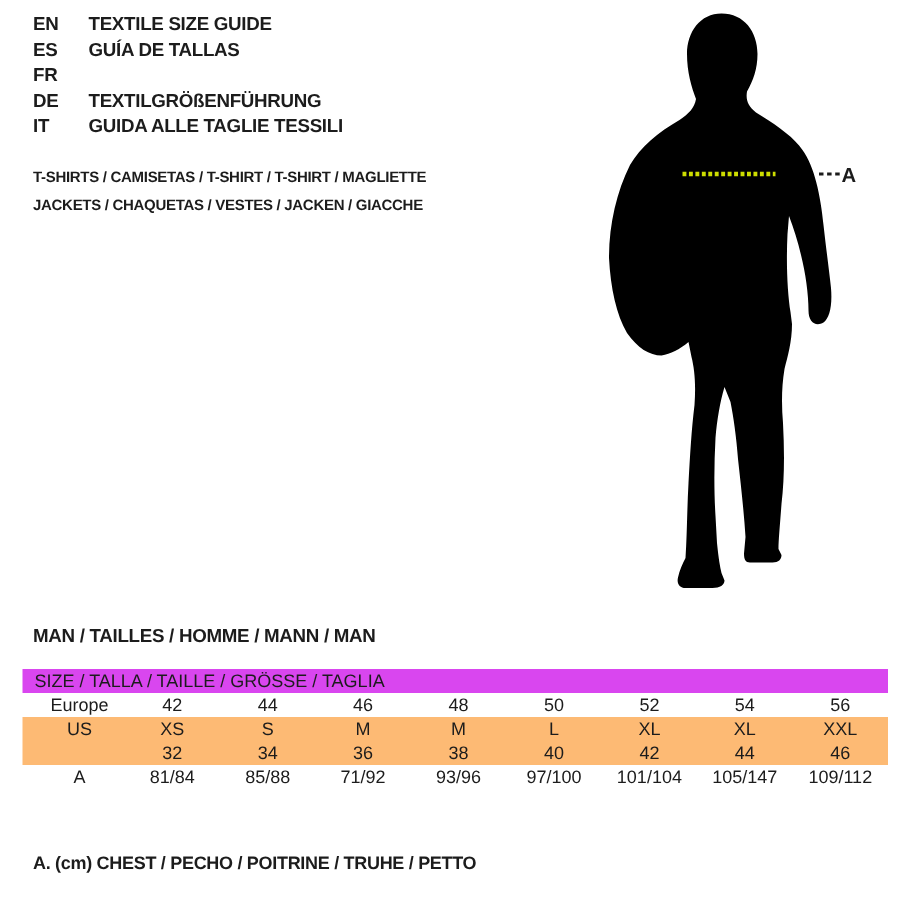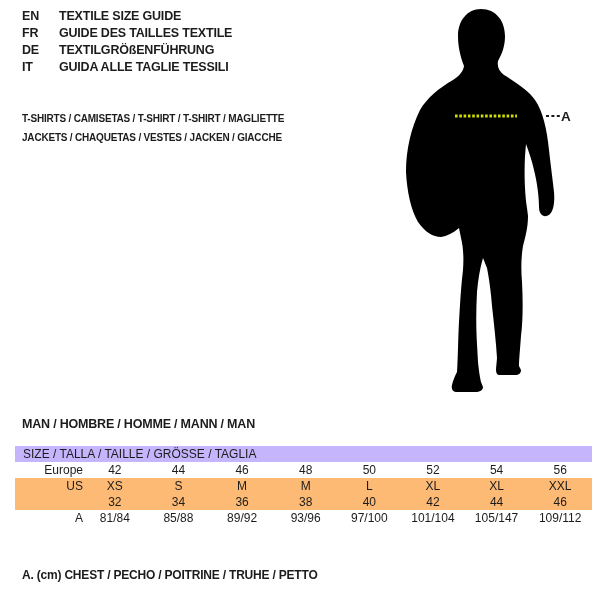--- a/index.html
+++ b/index.html
@@ -13,41 +13,44 @@
   .lang-code{width:37px;flex:0 0 37px;}
   
   .categories{position:absolute;left:22px;top:109px;font-weight:700;font-size:10px;line-height:19px;letter-spacing:-0.2px;}
   
   .figure-svg{position:absolute;left:403px;top:6px;width:160px;height:390px;}
   .measure-label{position:absolute;left:561px;top:109px;font-weight:700;font-size:13.5px;}
   
   .section-title{position:absolute;left:22px;top:417px;font-weight:700;font-size:12.5px;letter-spacing:-0.2px;}
   
   .size-table{position:absolute;left:15px;top:446px;width:577px;font-size:12px;}
-  .st-header{background:#c4b5fd;height:16px;line-height:16px;padding-left:8px;}
+  .st-header{background:#d946ef;height:16px;line-height:16px;padding-left:8px;}
   .st-row{display:flex;height:16px;line-height:16px;}
   .st-row.shaded{background:#fdba74;}
-  .st-label{flex:0 0 60px;padding-left:8px;text-align:right;}
+  .st-label{flex:0 0 60px;padding-left:8px;text-align:center;}
   .st-cell{flex:1;text-align:center;}
   
   .footnote{position:absolute;left:22px;top:568px;font-weight:700;font-size:12px;letter-spacing:-0.2px;}
 </style>
 </head>
 <body>
 
 <div class="canvas">
 
   <div class="lang-list">
     <div class="lang-row">
       <span class="lang-code">EN</span>
       <span class="lang-text">TEXTILE SIZE GUIDE</span>
     </div>
     <div class="lang-row">
+      <span class="lang-code">ES</span>
+      <span class="lang-text">GUÍA DE TALLAS</span>
+    </div>
+    <div class="lang-row">
       <span class="lang-code">FR</span>
-      <span class="lang-text">GUIDE DES TAILLES TEXTILE</span>
     </div>
     <div class="lang-row">
       <span class="lang-code">DE</span>
       <span class="lang-text">TEXTILGRÖßENFÜHRUNG</span>
     </div>
     <div class="lang-row">
       <span class="lang-code">IT</span>
       <span class="lang-text">GUIDA ALLE TAGLIE TESSILI</span>
     </div>
   </div>
@@ -104,21 +107,21 @@
       C3,144 8,122 17,104
       C24,92 36,82 50,74
       C56,70 60,66 61,60
       C58,52 55,42 55,30
       C55,15 64,3 78,3 Z"></path>
     <line x1="52" y1="110" x2="114" y2="110" stroke="#cddd00" stroke-width="3" stroke-dasharray="2.6,1.7"></line>
     <line x1="143" y1="110" x2="158" y2="110" stroke="#1c1c1c" stroke-width="2" stroke-dasharray="3,2.4"></line>
   </svg>
   <span class="measure-label">A</span>
 
-  <div class="section-title">MAN / HOMBRE / HOMME / MANN / MAN</div>
+  <div class="section-title">MAN / TAILLES / HOMME / MANN / MAN</div>
 
   <div class="size-table">
     <div class="st-header">SIZE / TALLA / TAILLE / GRÖSSE / TAGLIA</div>
 
     <div class="st-row">
       <span class="st-label">Europe</span>
       <span class="st-cell">42</span>
       <span class="st-cell">44</span>
       <span class="st-cell">46</span>
       <span class="st-cell">48</span>
@@ -149,21 +152,21 @@
       <span class="st-cell">40</span>
       <span class="st-cell">42</span>
       <span class="st-cell">44</span>
       <span class="st-cell">46</span>
     </div>
 
     <div class="st-row">
       <span class="st-label">A</span>
       <span class="st-cell">81/84</span>
       <span class="st-cell">85/88</span>
-      <span class="st-cell">89/92</span>
+      <span class="st-cell">71/92</span>
       <span class="st-cell">93/96</span>
       <span class="st-cell">97/100</span>
       <span class="st-cell">101/104</span>
       <span class="st-cell">105/147</span>
       <span class="st-cell">109/112</span>
     </div>
   </div>
 
   <div class="footnote">A. (cm) CHEST / PECHO / POITRINE / TRUHE / PETTO</div>
 

